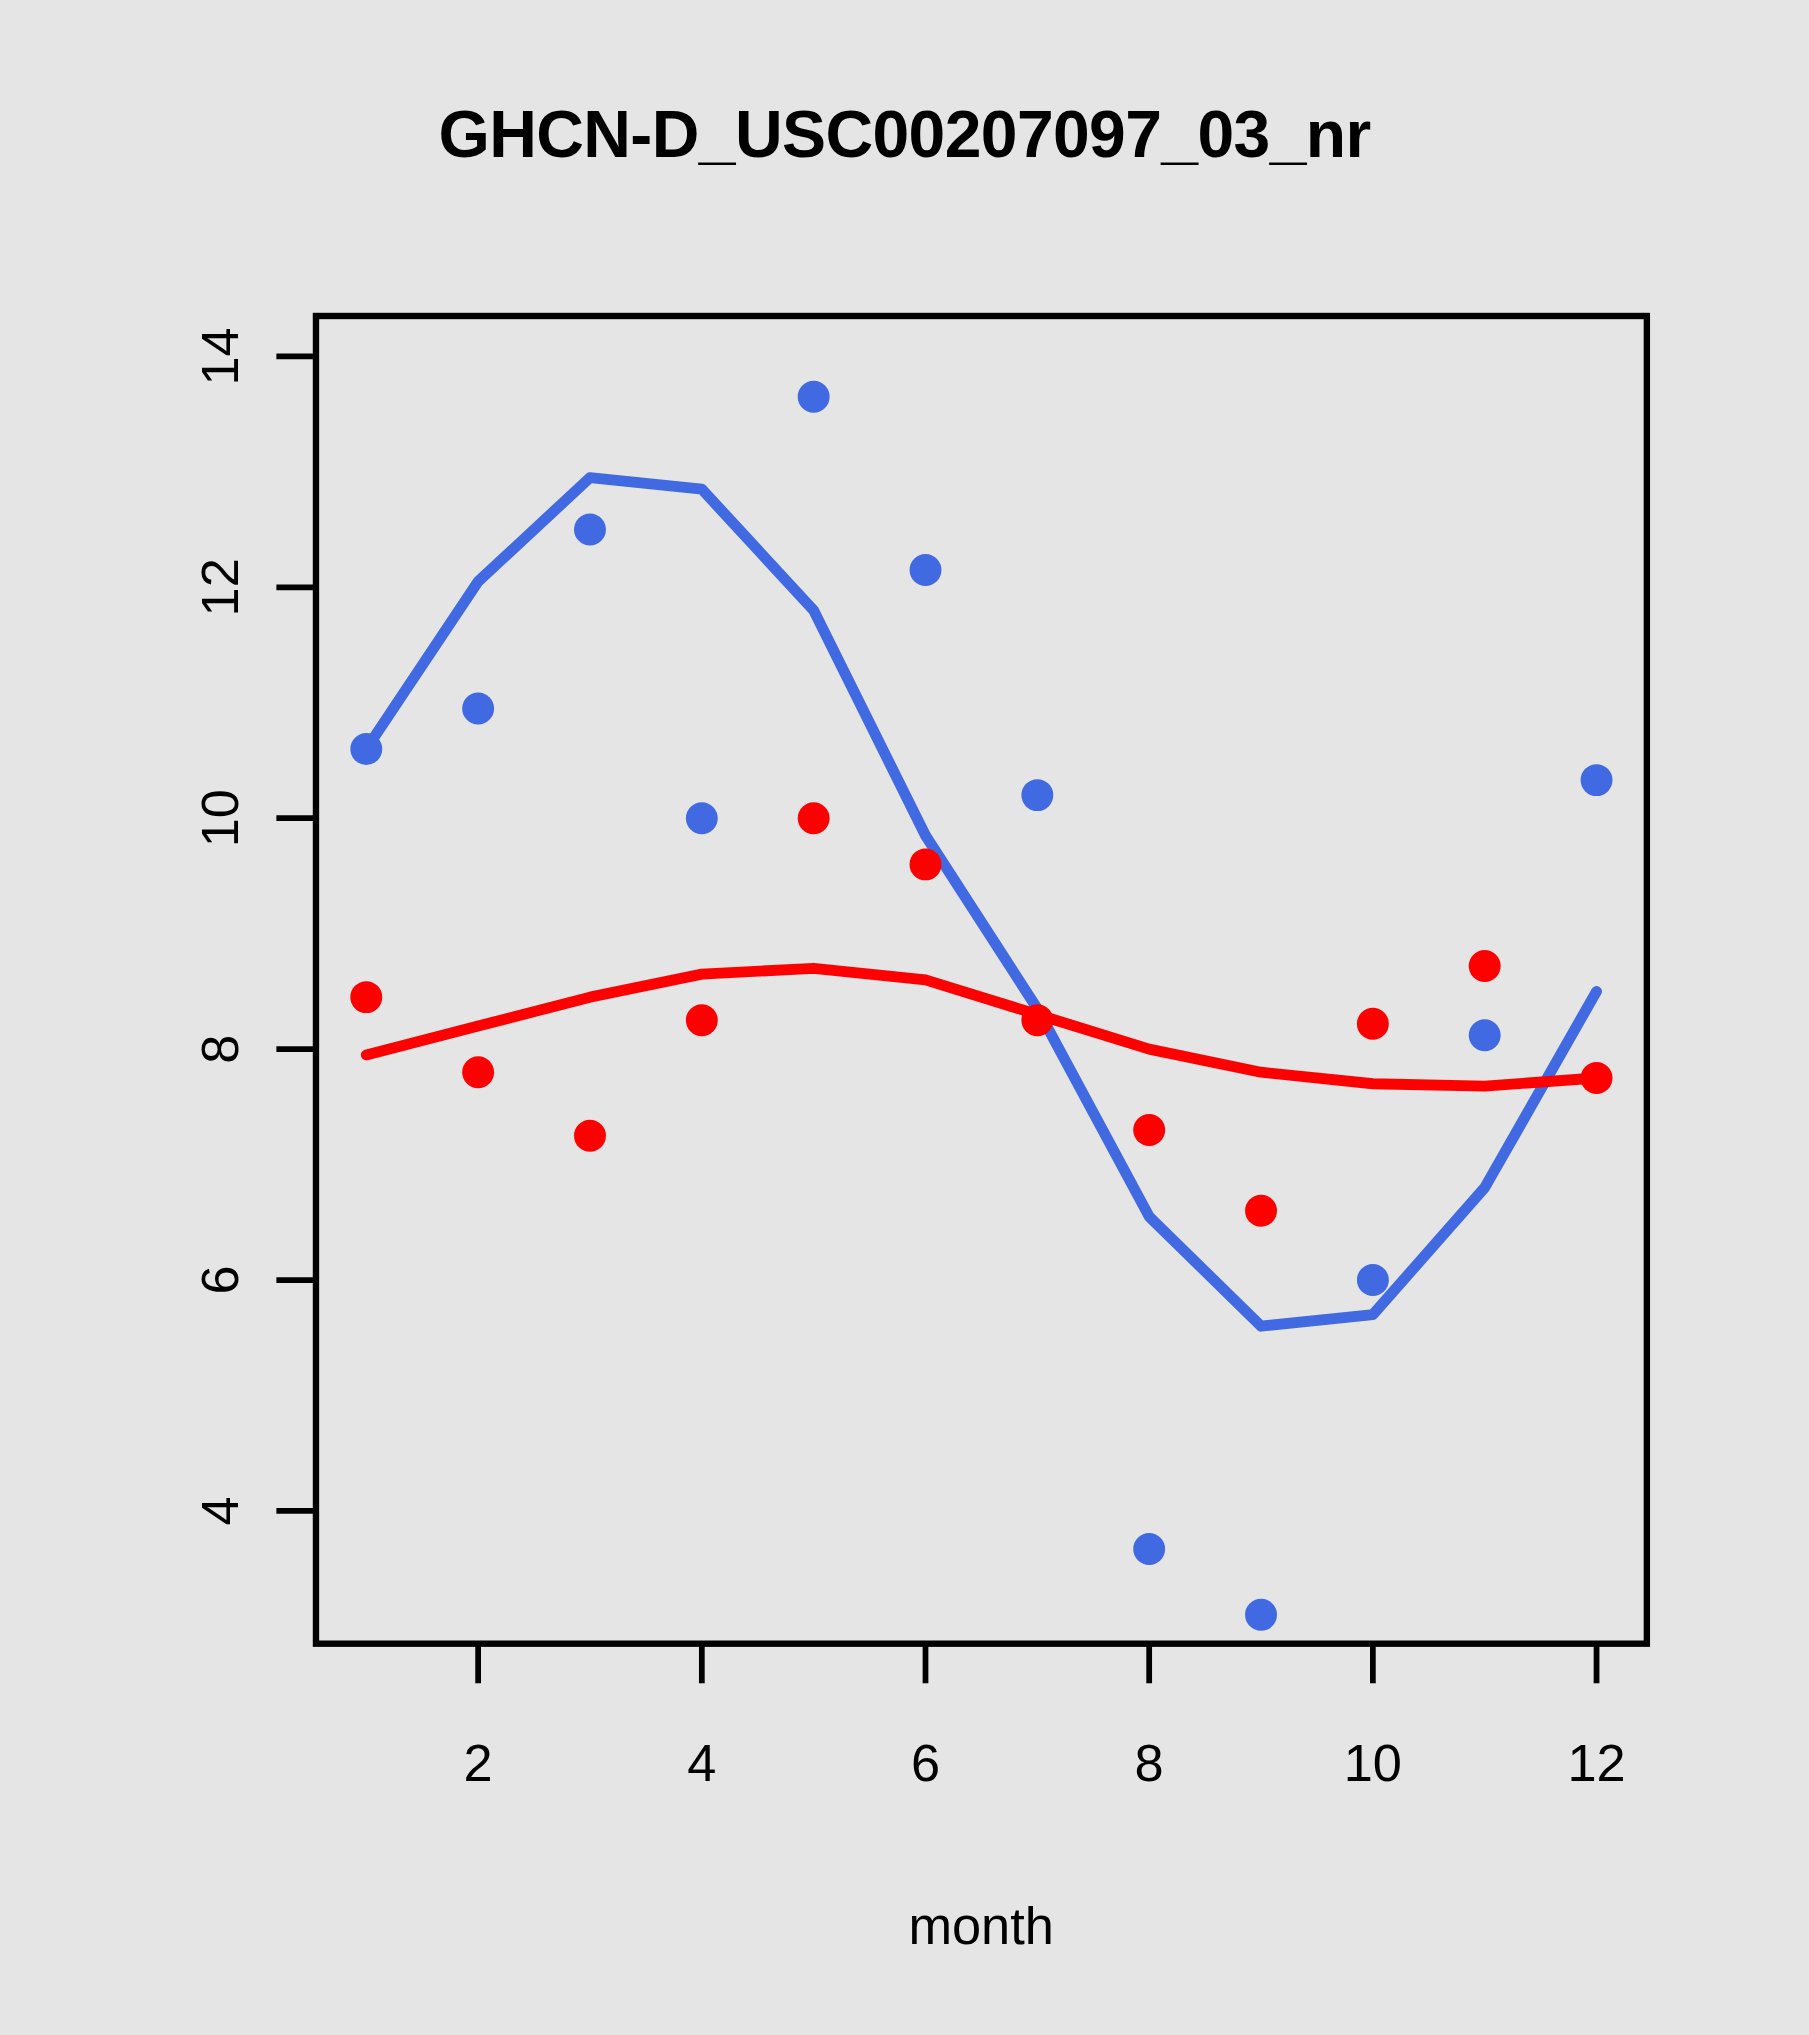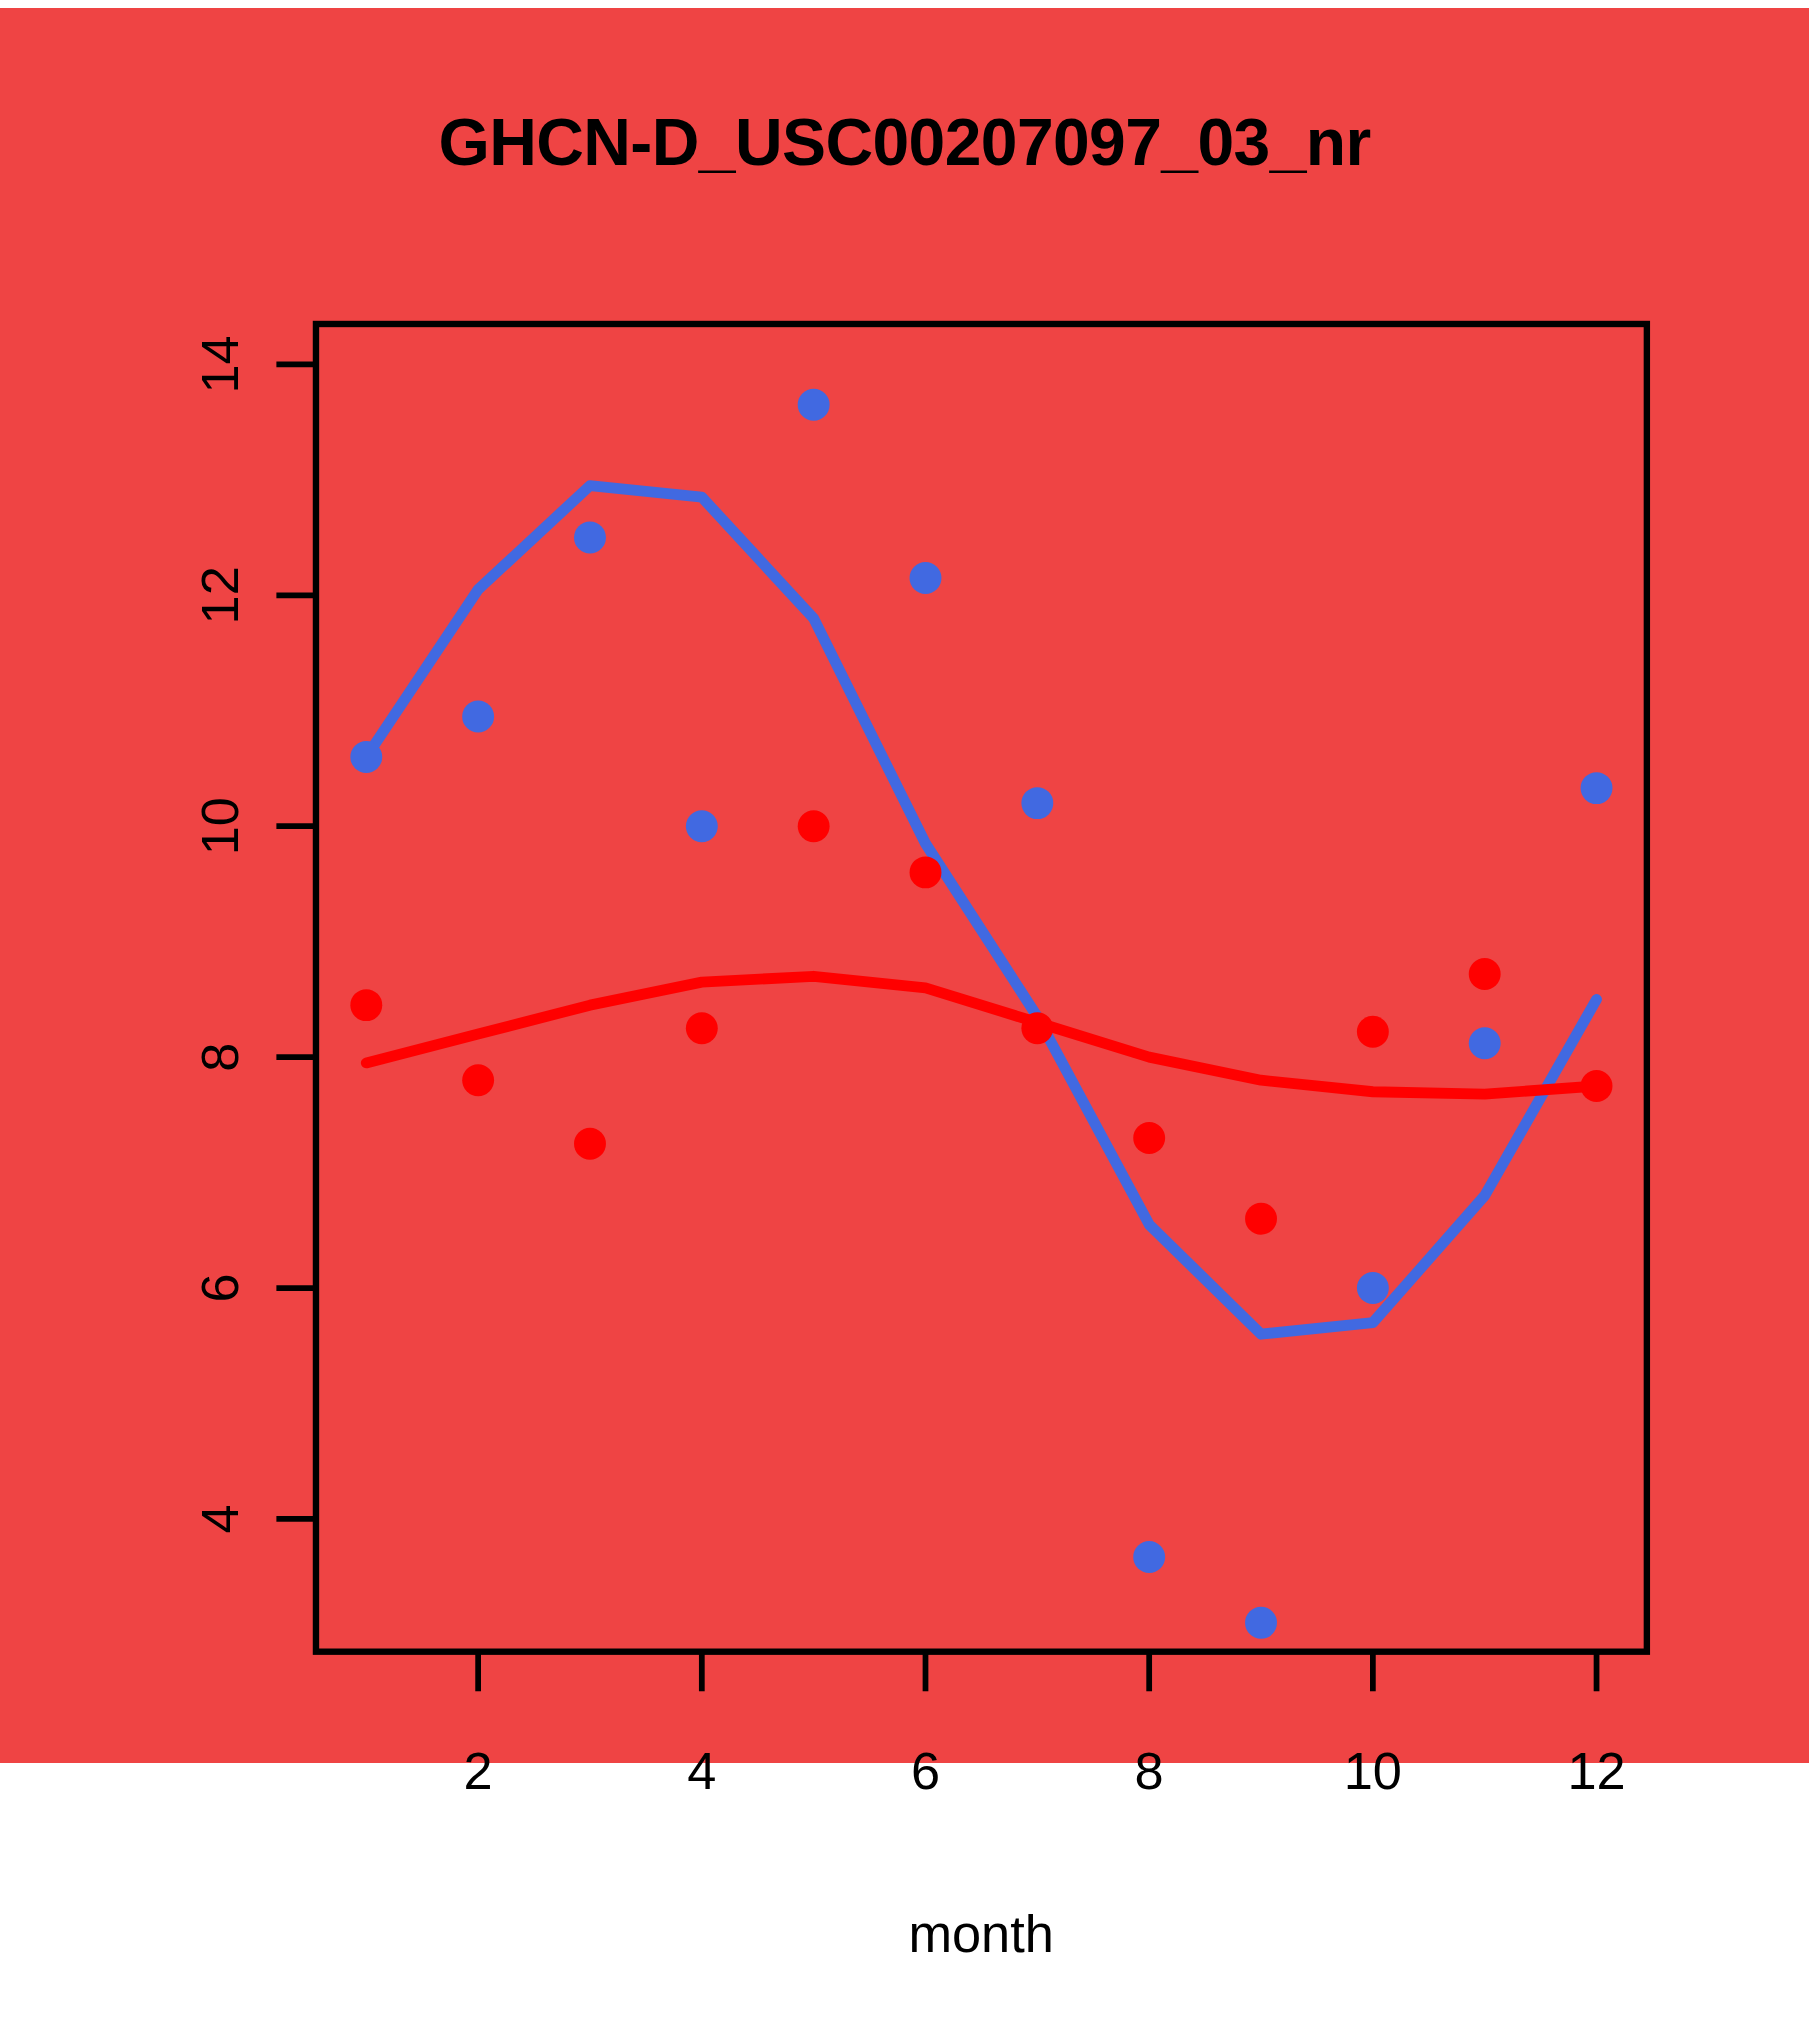--- a/index.html
+++ b/index.html
@@ -6,23 +6,23 @@
   html,body{margin:0;padding:0;background:#ffffff;}
   body{
     width:1809px;height:2035px;
     font-family:"Liberation Sans", sans-serif;
     color:#000;
     position:relative;
     overflow:hidden;
   }
   #figure{
     position:absolute;
-    left:0;top:8px;
-    width:1809px;height:1755px;
-    background:#ef4444;
+    left:0;top:0;
+    width:1809px;height:2035px;
+    background:#e5e5e5;
   }
   #plot-title{
     position:absolute;
     left:0;
     top:96px;
     width:1809px;
     text-align:center;
     font-size:66px;
     font-weight:bold;
     letter-spacing:-0.6px;

